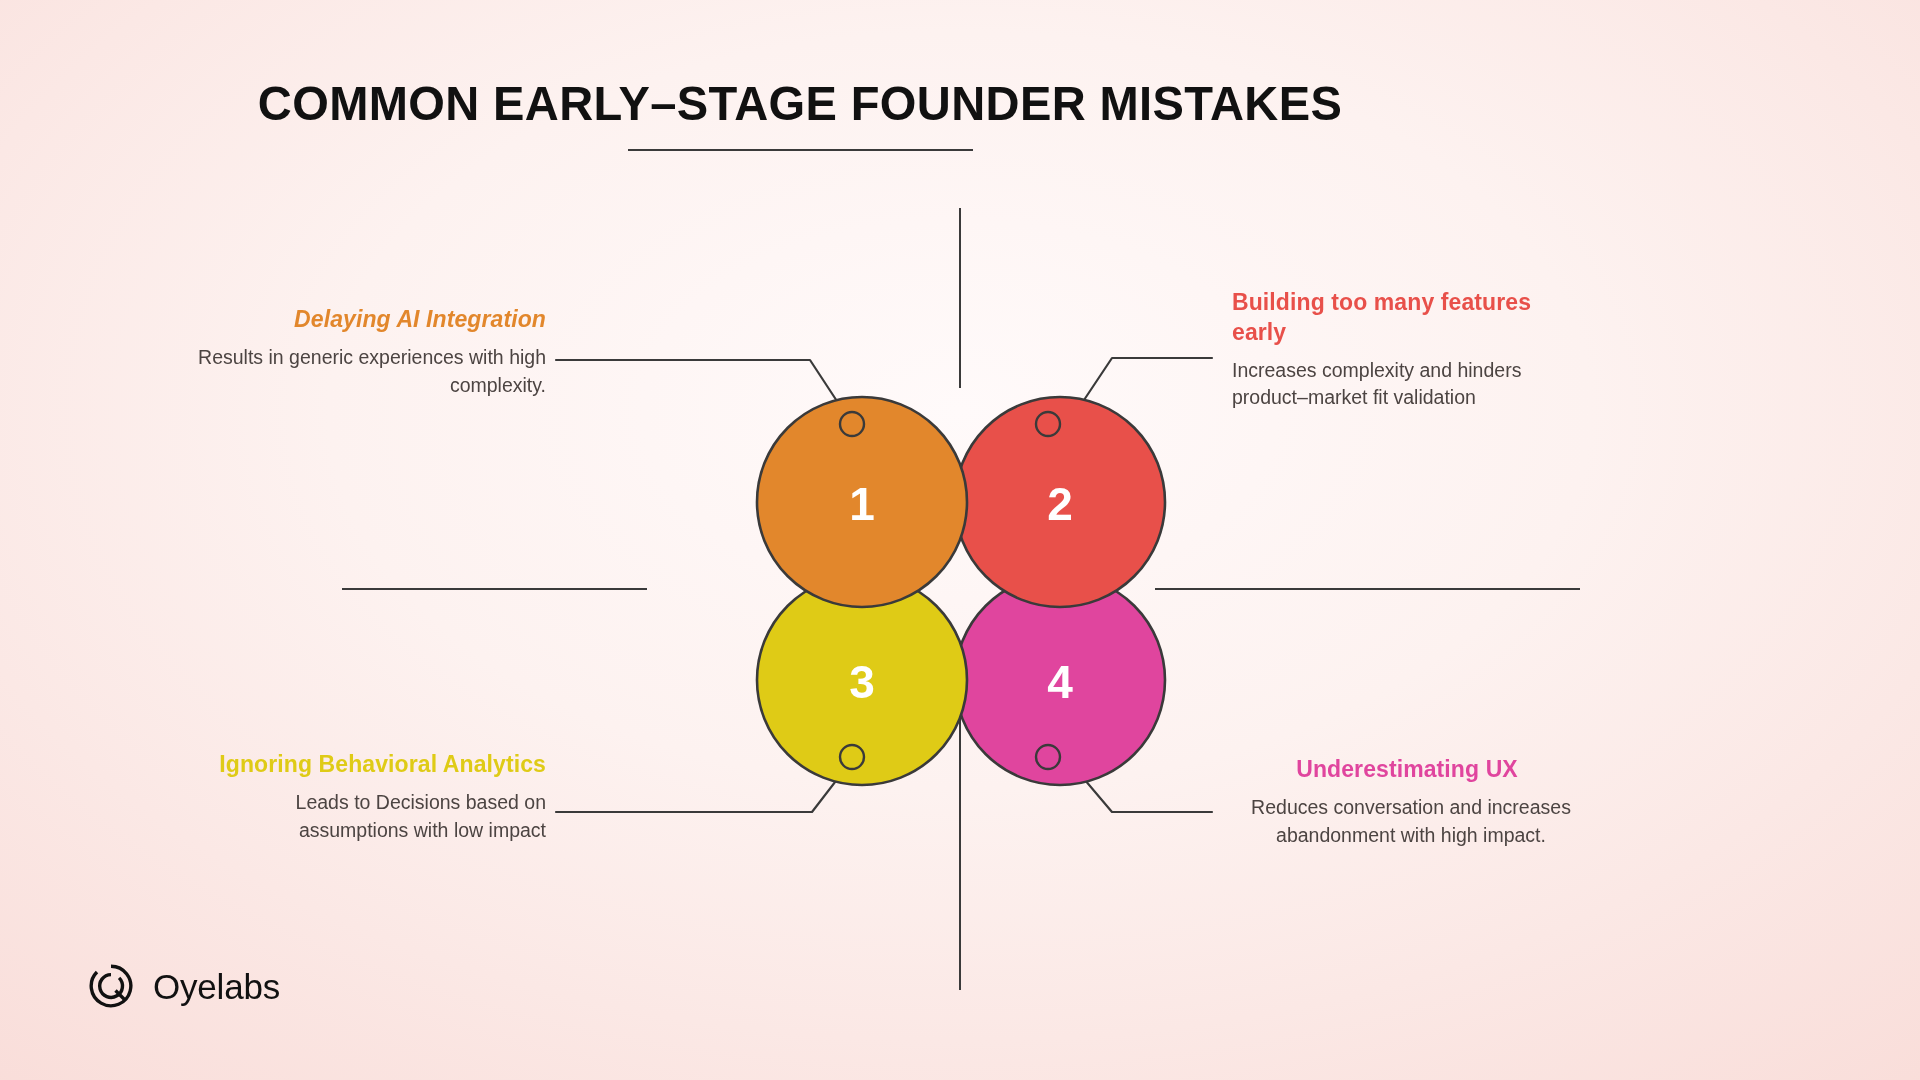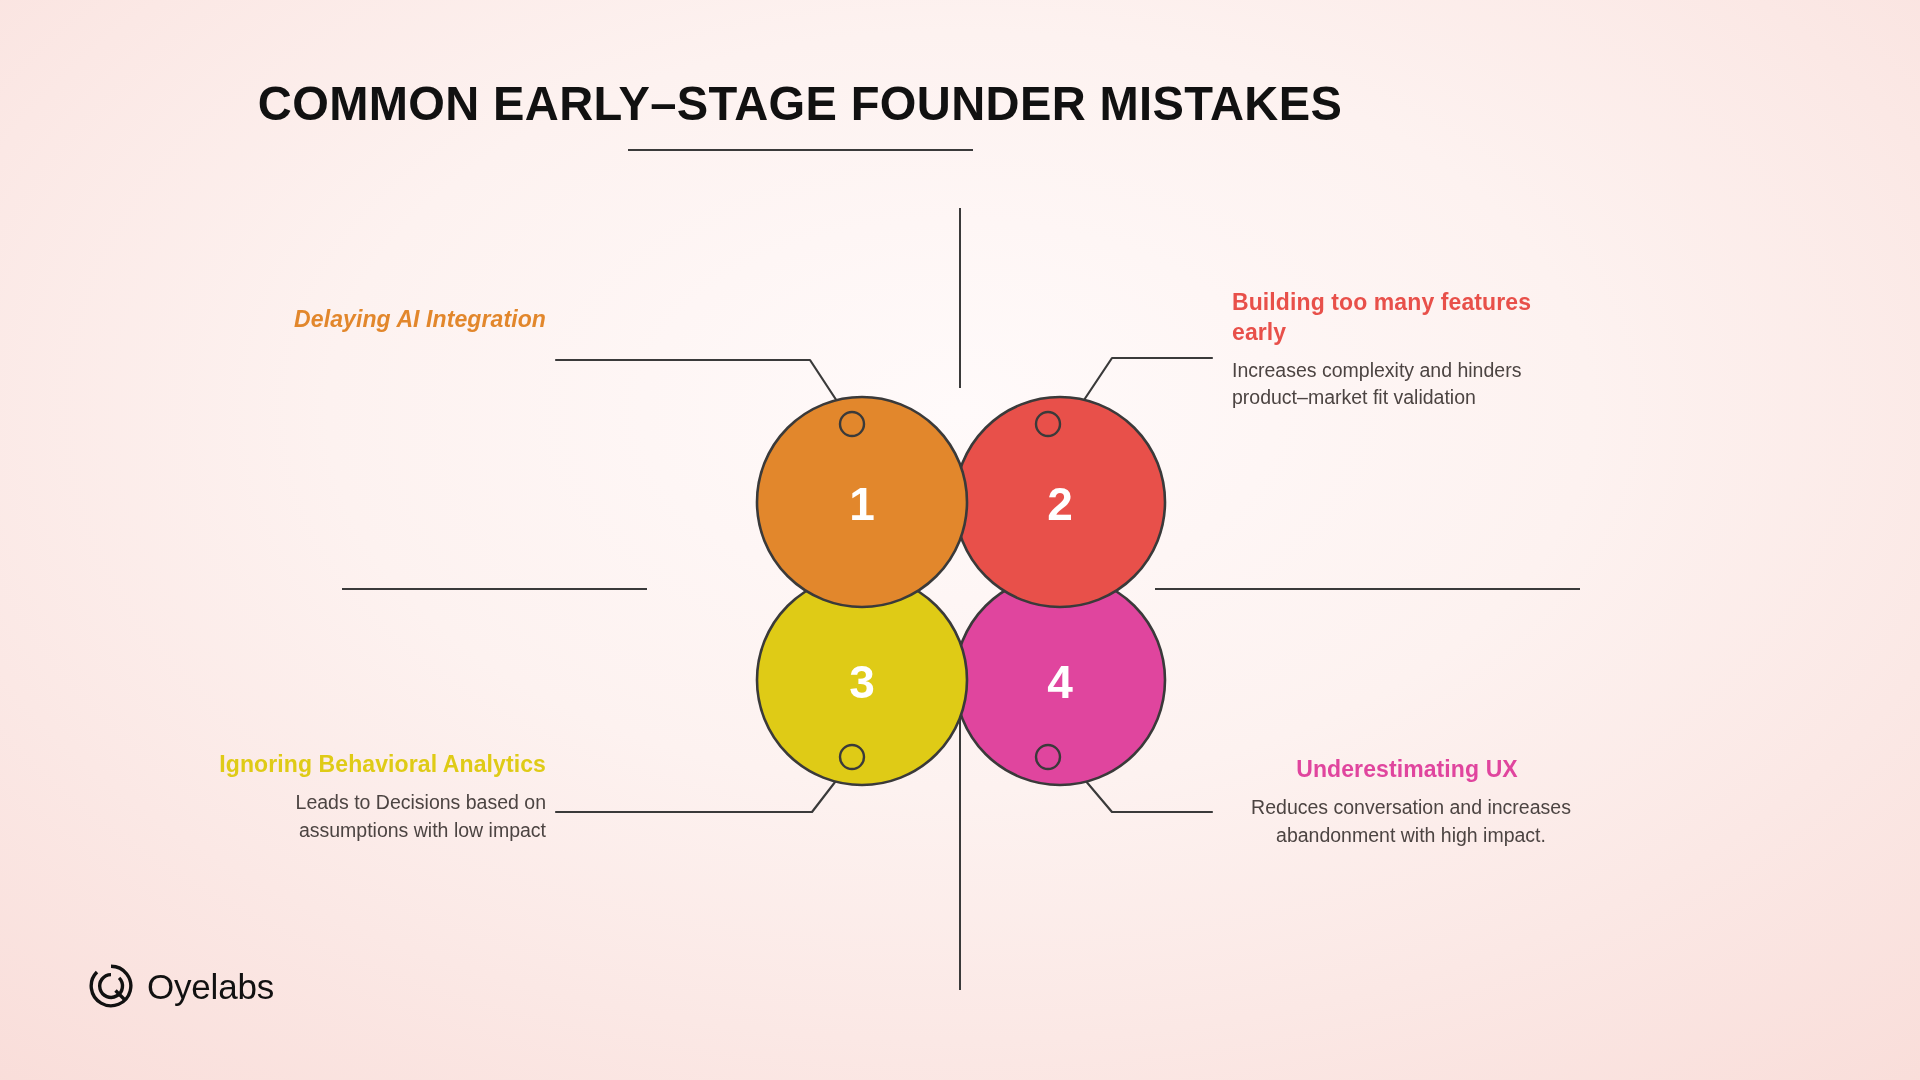--- a/index.html
+++ b/index.html
@@ -123,21 +123,21 @@
   #callout-3 { left: 196px; top: 750px; text-align: right; }
   #callout-4 { left: 1232px; top: 755px; text-align: left; }
 
   
   #logo {
     position: absolute;
     left: 88px;
     top: 963px;
     display: flex;
     align-items: center;
-    gap: 13px;
+    gap: 19px;
   }
   #logo-text {
     font-size: 35px;
     font-weight: 500;
     color: #111111;
     letter-spacing: -0.2px;
     line-height: 1;
   }
 
   .num {
@@ -203,20 +203,21 @@
     </g>
 
     <circle cx="852" cy="424" r="12" fill="none" stroke="#3a3a3a" stroke-width="2.4"></circle>
     <circle cx="1048" cy="424" r="12" fill="none" stroke="#3a3a3a" stroke-width="2.4"></circle>
     <circle cx="852" cy="757" r="12" fill="none" stroke="#3a3a3a" stroke-width="2.4"></circle>
     <circle cx="1048" cy="757" r="12" fill="none" stroke="#3a3a3a" stroke-width="2.4"></circle>
   </svg>
 
   <div class="callout" id="callout-1" style="text-align: right;">
     <p class="c-title" id="ct1" style="color: rgb(226, 135, 44); font-style: italic;">Delaying AI Integration</p>
+    <p class="c-body" style="color: rgb(76, 68, 66);">Results in generic experiences with high complexity.</p>
   </div>
 
   <div class="callout" id="callout-2" style="text-align: left;">
     <p class="c-title" id="ct2" style="color: rgb(232, 80, 74);">Building too many features early</p>
     <p class="c-body" style="color: rgb(76, 68, 66);">Increases complexity and hinders product–market fit validation</p>
   </div>
 
   <div class="callout" id="callout-3" style="text-align: right;">
     <p class="c-title" id="ct3" style="color: rgb(223, 203, 22);">Ignoring Behavioral Analytics</p>
     <p class="c-body" style="color: rgb(76, 68, 66);">Leads to Decisions based on assumptions with low impact</p>

